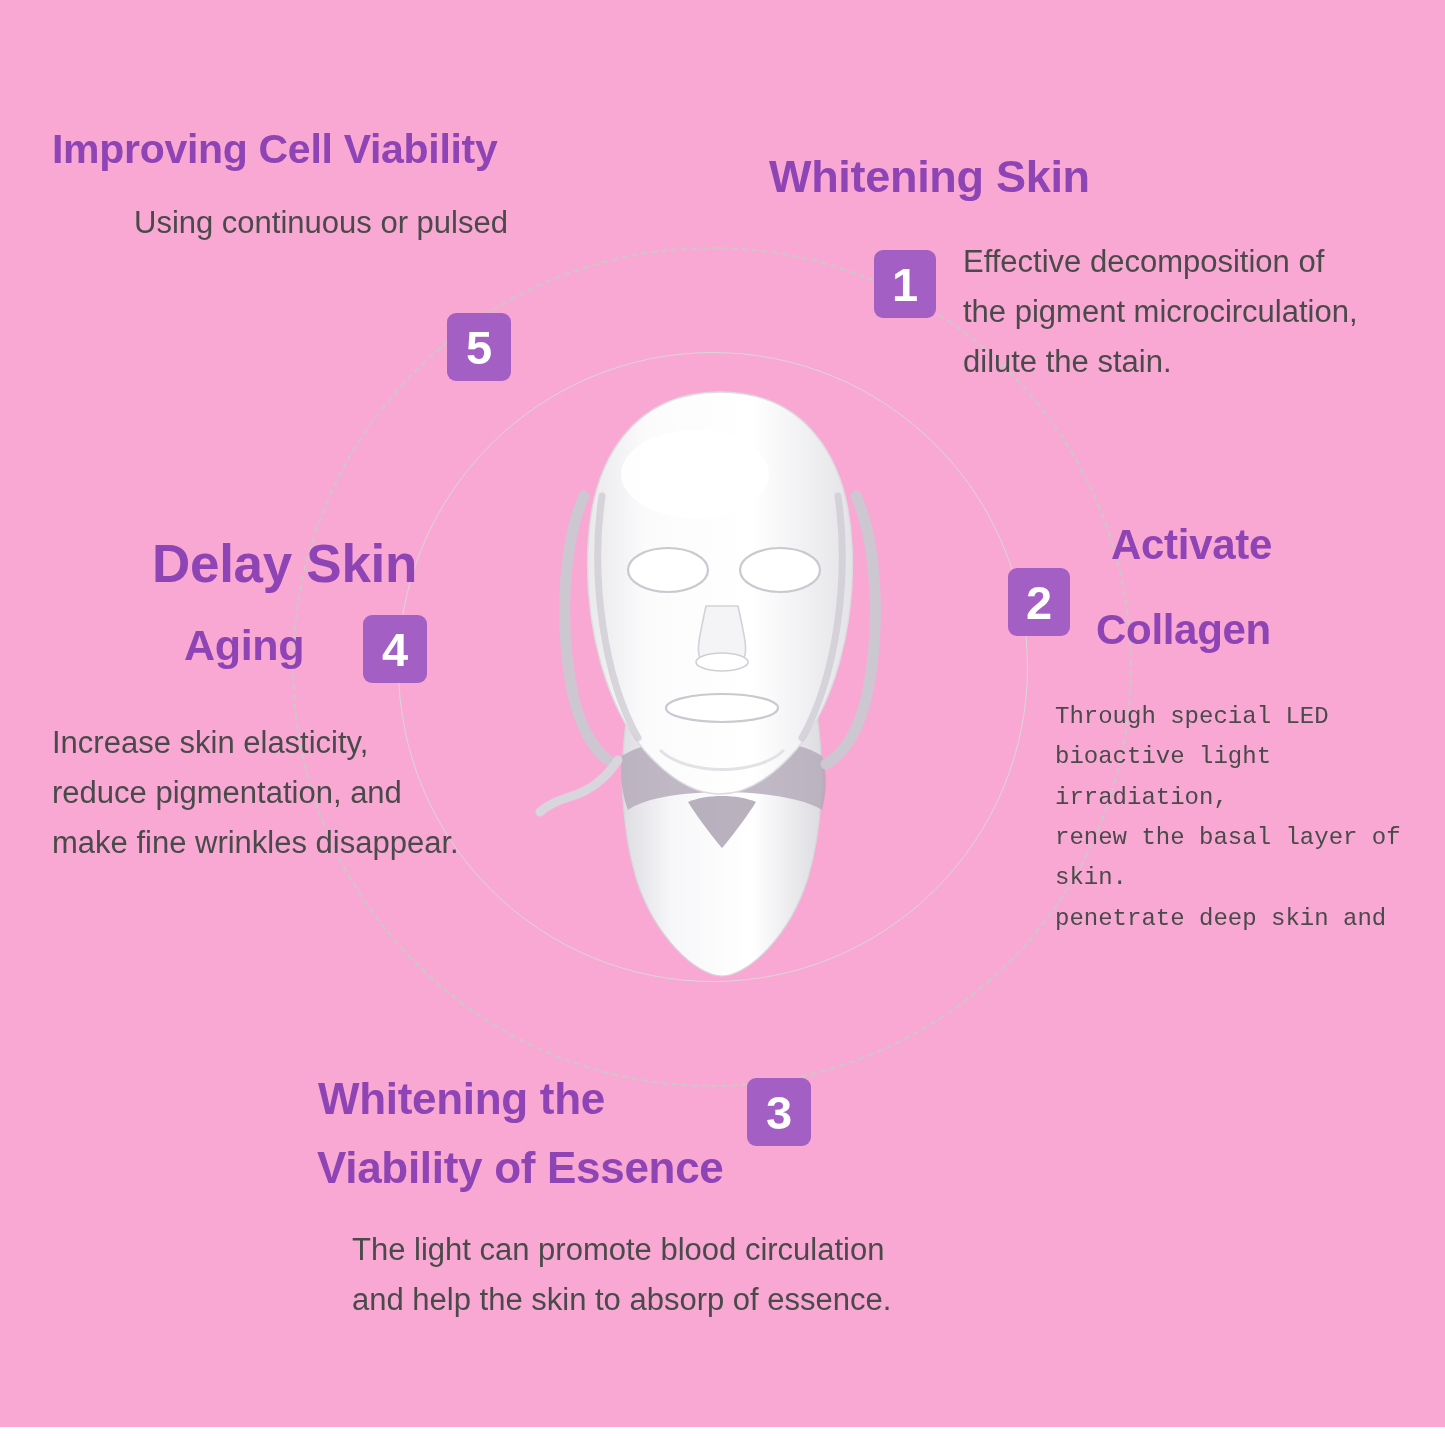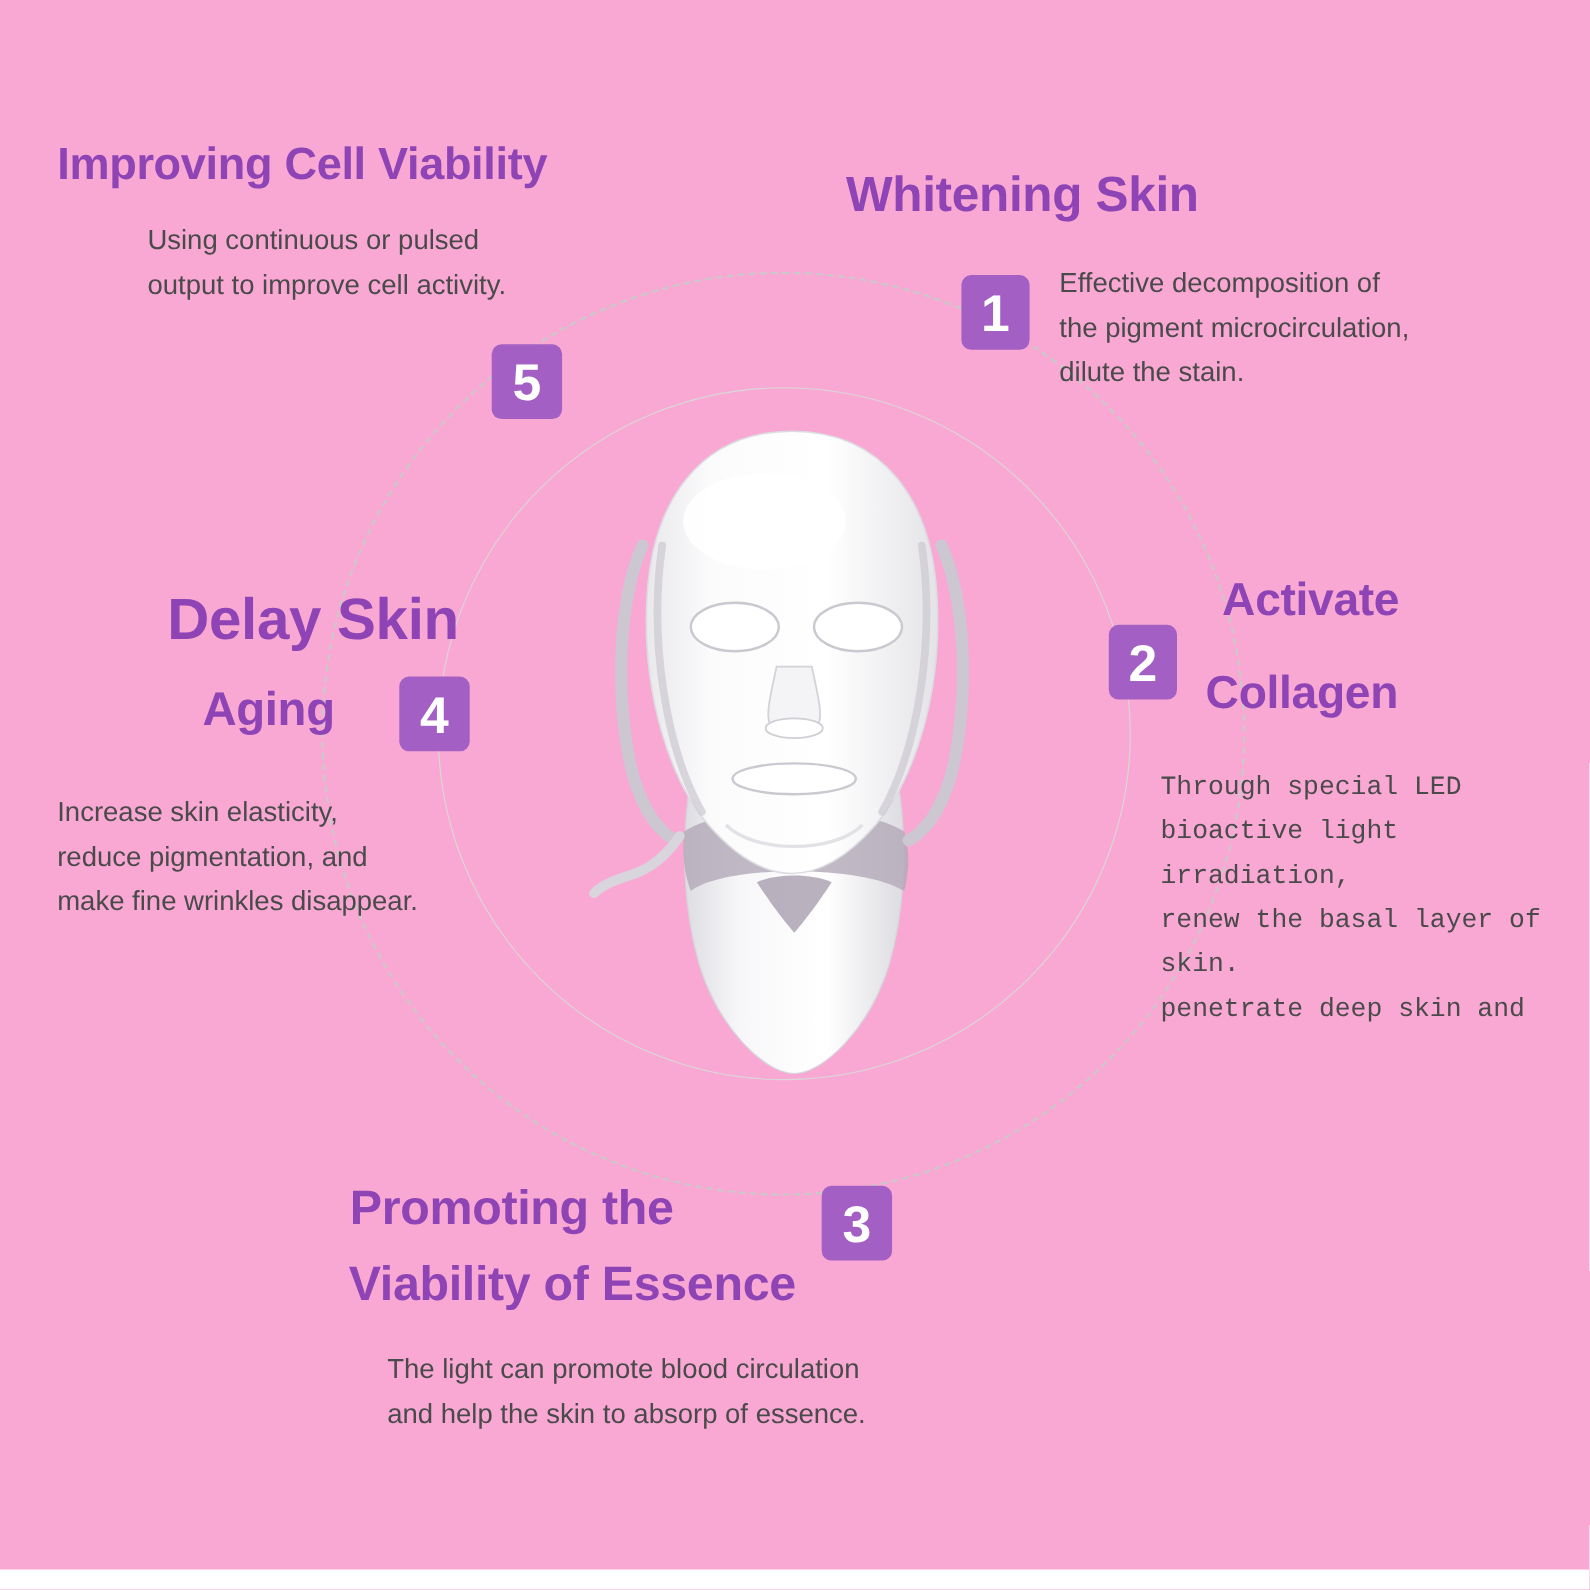--- a/index.html
+++ b/index.html
@@ -43,21 +43,21 @@
     position: absolute;
     color: #8e44b5;
     font-weight: bold;
     letter-spacing: -0.3px;
     line-height: 1.18;
   }
 
   .body-text {
     position: absolute;
     color: #4a4a4a;
-    font-size: 25px;
+    font-size: 31px;
     line-height: 1.62;
     font-weight: 400;
   }
 
   
   .badge {
     position: absolute;
     background: #a35fc4;
     color: #ffffff;
     border-radius: 9px;
@@ -105,21 +105,20 @@
 <body>
 
 <div id="page">
 
   <div class="dashed-circle"></div>
   <div class="solid-circle"></div>
 
   <div class="heading" id="h-improving">Improving Cell Viability</div>
   <div class="body-text" id="t-improving">
     <div>Using continuous or pulsed</div>
-    <div>output to improve cell activity.</div>
   </div>
   <div class="badge" id="badge-5">5</div>
 
   <div class="heading" id="h-whitening">Whitening Skin</div>
   <div class="badge" id="badge-1">1</div>
   <div class="body-text" id="t-whitening">
     <div>Effective decomposition of</div>
     <div>the pigment microcirculation,</div>
     <div>dilute the stain.</div>
   </div>
@@ -136,21 +135,21 @@
 
   <div class="heading" id="h-delay-1">Delay Skin</div>
   <div class="heading" id="h-delay-2">Aging</div>
   <div class="badge" id="badge-4">4</div>
   <div class="body-text" id="t-delay">
     <div>Increase skin elasticity,</div>
     <div>reduce pigmentation, and</div>
     <div>make fine wrinkles disappear.</div>
   </div>
 
-  <div class="heading" id="h-promoting-1">Promoting the</div>
+  <div class="heading" id="h-promoting-1">Whitening the</div>
   <div class="badge" id="badge-3">3</div>
   <div class="heading" id="h-promoting-2">Viability of Essence</div>
   <div class="body-text" id="t-promoting">
     <div>The light can promote blood circulation</div>
     <div>and help the skin to absorp of essence.</div>
   </div>
 
   <div id="mask-wrap">
     <svg viewBox="0 0 420 620" width="420" height="620" xmlns="http://www.w3.org/2000/svg">
       <defs>

